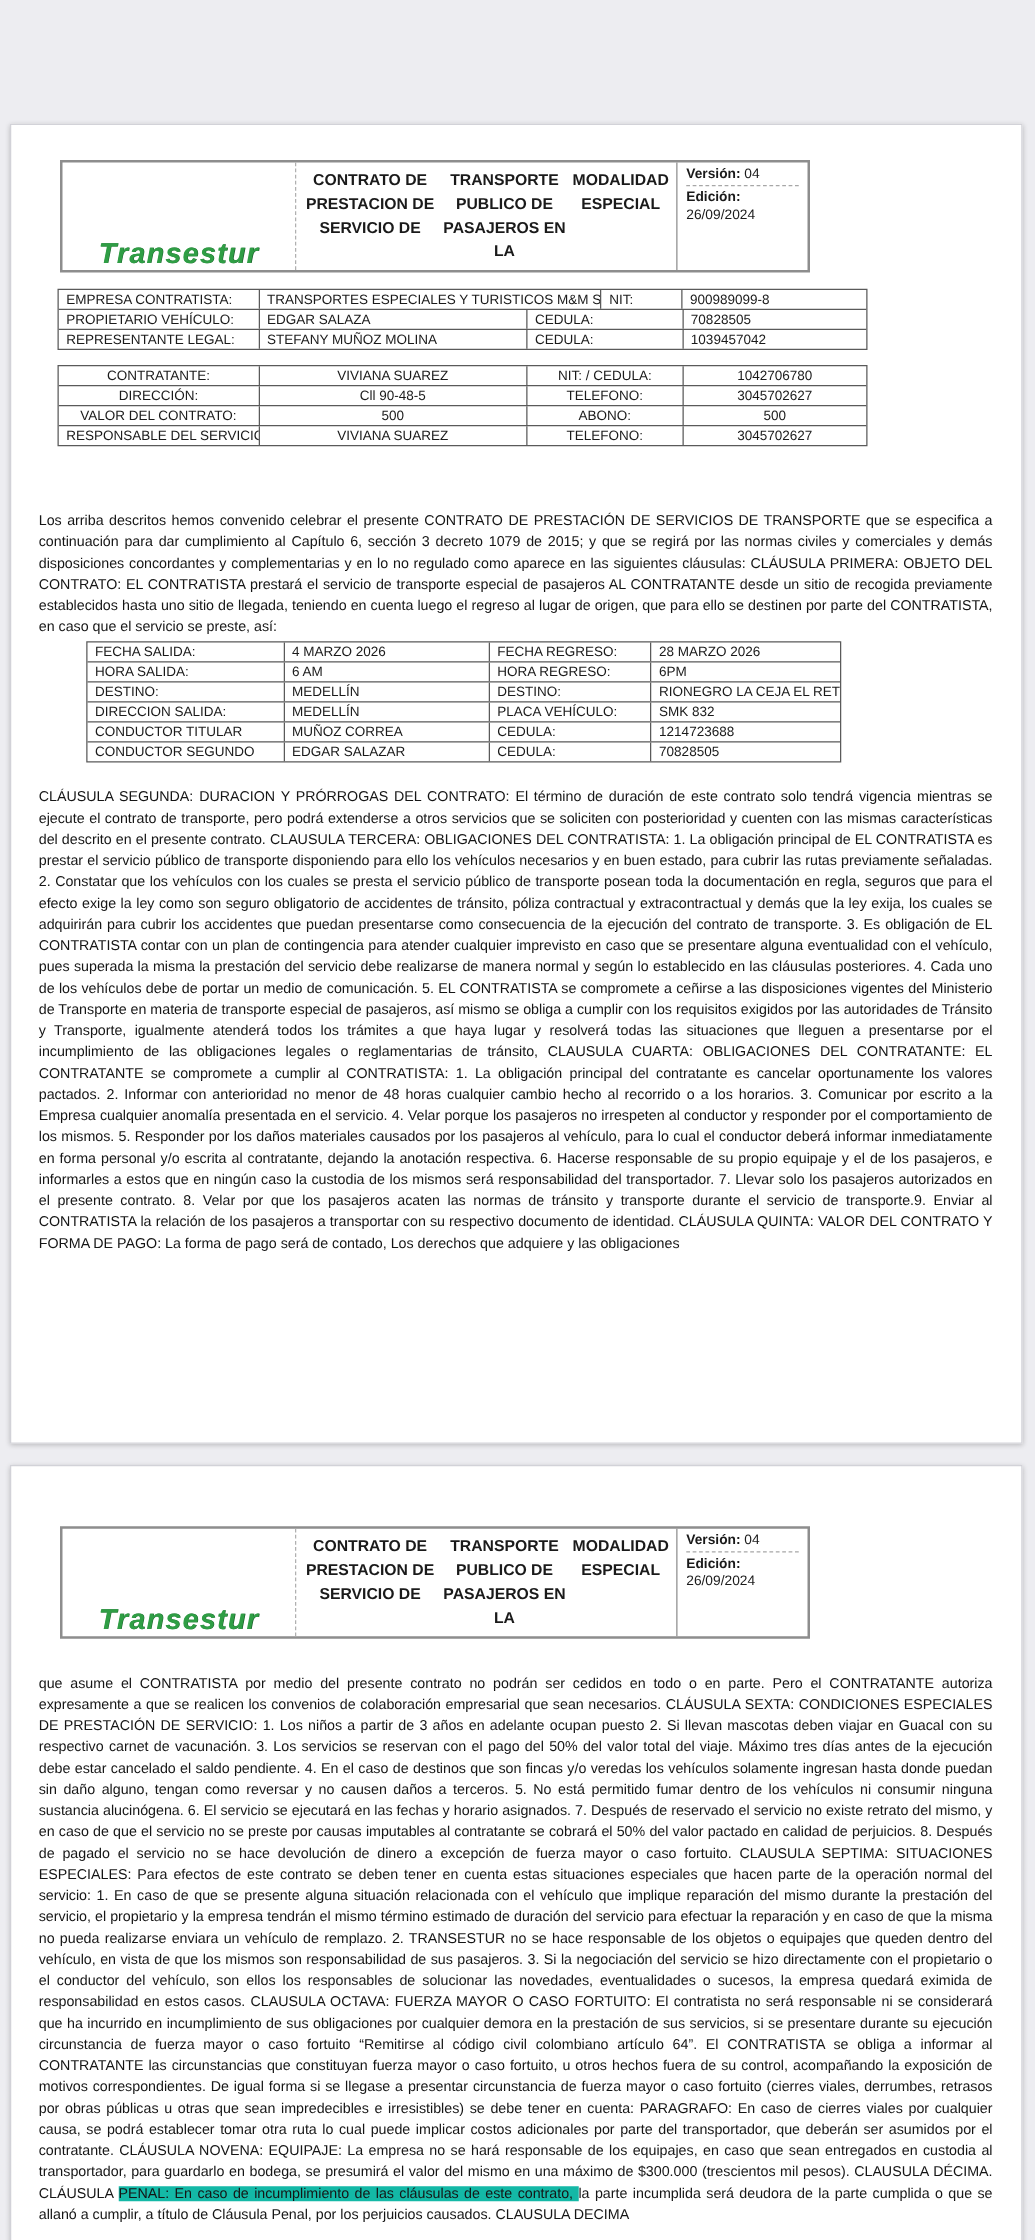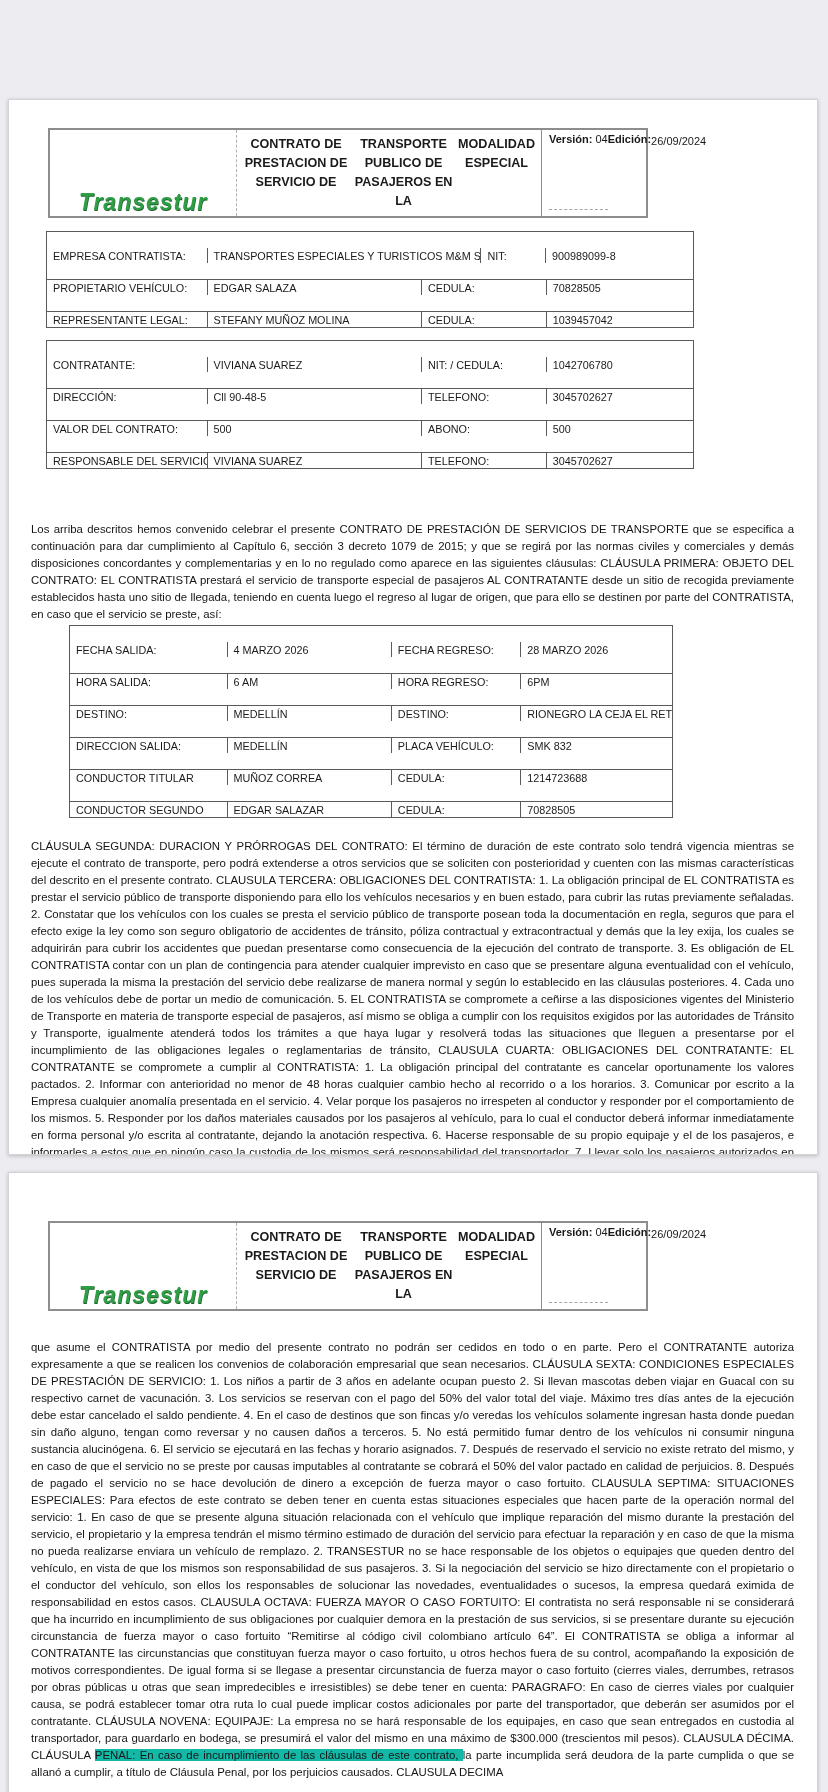--- a/index.html
+++ b/index.html
@@ -61,43 +61,43 @@
     display: flex;
     flex-direction: row;
     justify-content: center;
   }
   .version-cell {
     width: 104px;
     font-size: 11px;
     padding: 3px 7px;
     box-sizing: border-box;
     display: flex;
-    flex-direction: row;
+    flex-direction: column;
     justify-content: flex-start;
   }
   .version-row {
     border-bottom: 1px dashed #a7a7a7;
     padding-bottom: 3px;
     margin-bottom: 3px;
     white-space: nowrap;
   }
   .version-cell b { font-weight: bold; }
   .edition-date { padding-top: 2px; }
 
   
   .info-table {
     border: 1px solid #5a5a5a;
     font-size: 10.8px;
     box-sizing: border-box;
     background: #fff;
   }
   .company-table, .client-table { margin: 13px 0 0 37px; width: 648px; }
-  .client-table { margin-top: 12px; }
+  .client-table { margin-top: 12px; text-align: center; }
   .trip-table { margin: 2px 0 0 60px; width: 604px; }
-  .tr { display: flex; border-top: 1px solid #5a5a5a; align-items: stretch; margin-top: 16px; }
+  .tr { display: flex; border-top: 1px solid #5a5a5a; align-items: stretch; }
   .tr:first-child { border-top: none; }
   .td {
     padding: 2px 6px 1px 6px;
     border-left: 1px solid #5a5a5a;
     box-sizing: border-box;
     white-space: nowrap;
     overflow: hidden;
     min-height: 15px;
   }
   .td:first-child { border-left: none; }

